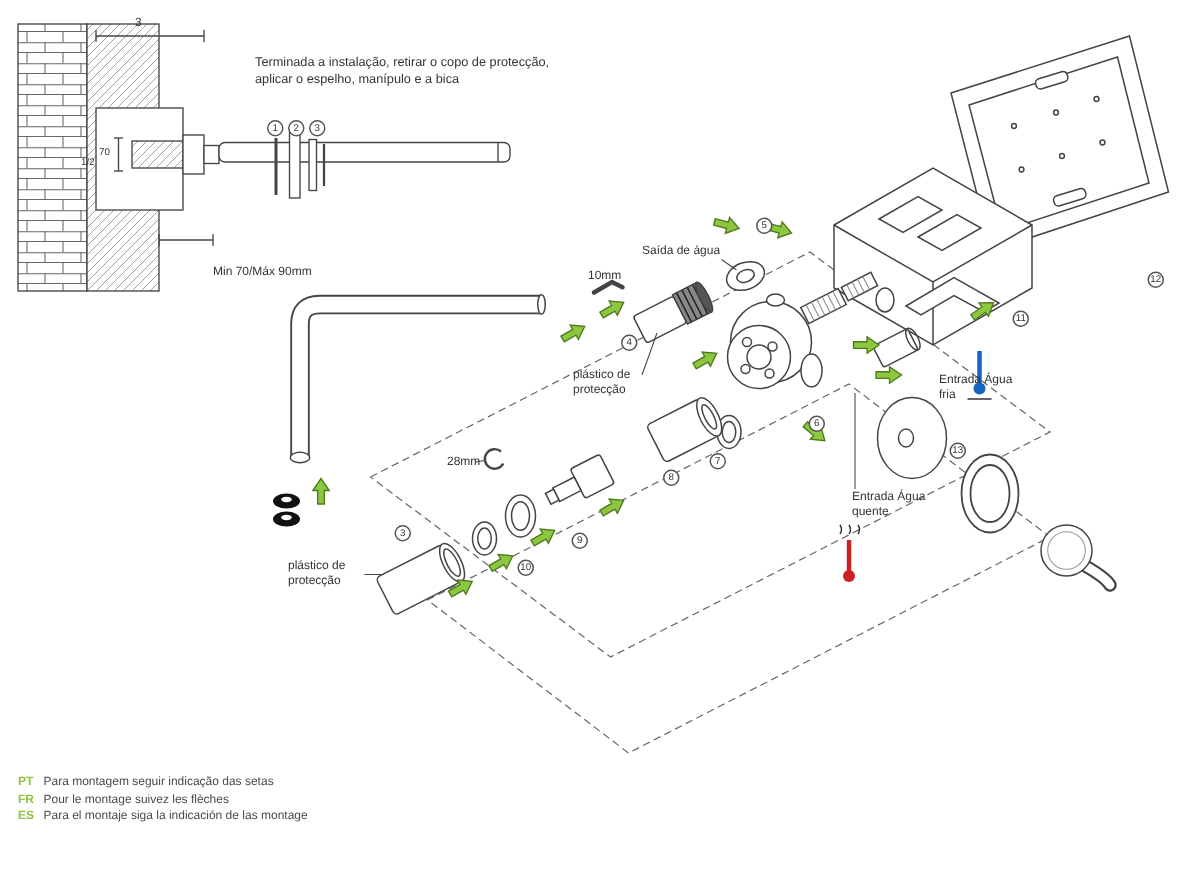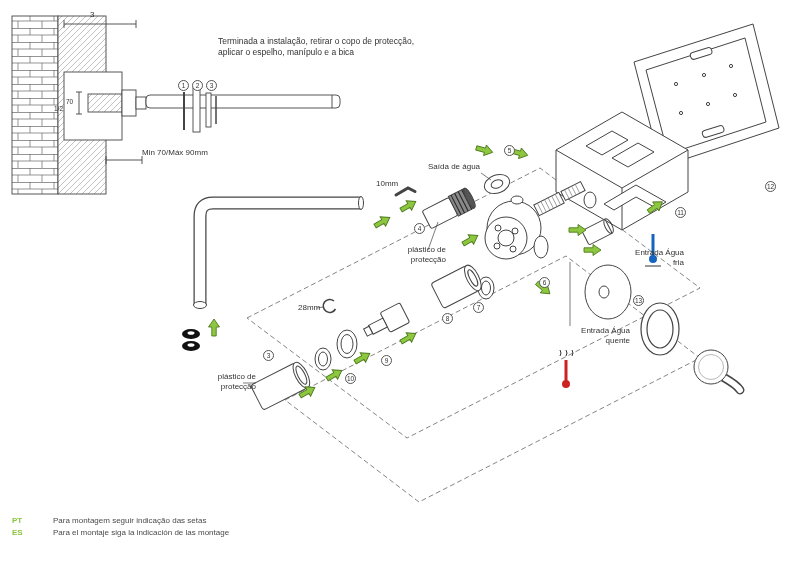--- a/index.html
+++ b/index.html
@@ -12,30 +12,30 @@
   }
   html,body{margin:0;padding:0;background:#fff;}
   .canvas{
     position:relative;width:800px;height:580px;background:#ffffff;overflow:hidden;
     font-family:"Liberation Sans", sans-serif;color:#333;
   }
   .canvas svg{position:absolute;left:0;top:0;}
   .lbl{
     position:absolute;font-size:8px;line-height:9.5px;color:#333;white-space:normal;
   }
-  .lbl.center{text-align:right;}
+  .lbl.center{text-align:left;}
   .lbl.tiny{font-size:6.5px;}
-  .lbl.note{font-size:8.5px;line-height:10.5px;margin-left:48px;}
+  .lbl.note{font-size:8.5px;line-height:10.5px;}
   .callout{
     position:absolute;width:11px;height:11px;border:1px solid #555;border-radius:50%;
     font-size:6.5px;line-height:10px;text-align:center;background:#fff;color:#333;box-sizing:border-box;
   }
   .legend{position:absolute;left:12px;top:515px;}
   .legend-row{font-size:8px;line-height:11.6px;white-space:nowrap;}
-  .legend-row .lang{color:var(--legend-green);display:inline-block;width:41px;font-weight:bold;}
+  .legend-row .lang{color:var(--legend-green);display:inline-block;width:17px;font-weight:bold;}
   .legend-row .txt{color:#4a4a4a;}
 </style>
 </head>
 <body>
 
 <div class="canvas">
 
   <svg width="800" height="580" viewBox="0 0 800 580">
     <defs>
       <pattern id="brick" width="24" height="14" patternUnits="userSpaceOnUse">
@@ -236,23 +236,23 @@
       <use href="#garrow" transform="translate(592,250)"></use>
       <use href="#garrow" transform="translate(655,207) rotate(-35)"></use>
       <use href="#garrow" transform="translate(543,288) rotate(40)"></use>
     </g>
   </svg>
 
   <div class="lbl note" style="left:170px;top:36px;width:212px">Terminada a instalação,  retirar o copo de protecção, aplicar o espelho, manípulo e a bica</div>
   <div class="lbl" style="left:90px;top:10px">3</div>
   <div class="lbl tiny" style="left:66px;top:97px">70</div>
   <div class="lbl tiny" style="left:54px;top:104px">1/2</div>
-  <div class="lbl" style="left:142px;top:148px">Min 70/Máx 90mm</div>
+  <div class="lbl" style="left:142px;top:176px">Min 70/Máx 90mm</div>
   <div class="lbl" style="left:428px;top:162px">Saída de água</div>
-  <div class="lbl" style="left:376px;top:179px">10mm</div>
+  <div class="lbl" style="left:392px;top:179px">10mm</div>
   <div class="lbl center" style="left:382px;top:245px;width:64px">plástico de protecção</div>
   <div class="lbl" style="left:298px;top:303px">28mm</div>
   <div class="lbl center" style="left:192px;top:372px;width:64px">plástico de protecção</div>
   <div class="lbl center" style="left:568px;top:326px;width:62px">Entrada Água quente</div>
   <div class="lbl center" style="left:626px;top:248px;width:58px">Entrada Água fria</div>
 
   <span class="callout" style="left:178px;top:80px">1</span>
   <span class="callout" style="left:192px;top:80px">2</span>
   <span class="callout" style="left:206px;top:80px">3</span>
   <span class="callout" style="left:263px;top:350px">3</span>
@@ -262,16 +262,17 @@
   <span class="callout" style="left:504px;top:145px">5</span>
   <span class="callout" style="left:539px;top:277px">6</span>
   <span class="callout" style="left:473px;top:302px">7</span>
   <span class="callout" style="left:442px;top:313px">8</span>
   <span class="callout" style="left:675px;top:207px">11</span>
   <span class="callout" style="left:765px;top:181px">12</span>
   <span class="callout" style="left:633px;top:295px">13</span>
 
   <div class="legend">
     <div class="legend-row"><span class="lang">PT</span><span class="txt">Para montagem seguir indicação das setas</span></div>
+    <div class="legend-row"><span class="lang">FR</span><span class="txt">Pour le montage suivez les flèches</span></div>
     <div class="legend-row"><span class="lang">ES</span><span class="txt">Para el montaje siga la indicación de las montage</span></div>
   </div>
 
 </div>
 
 </body></html>

